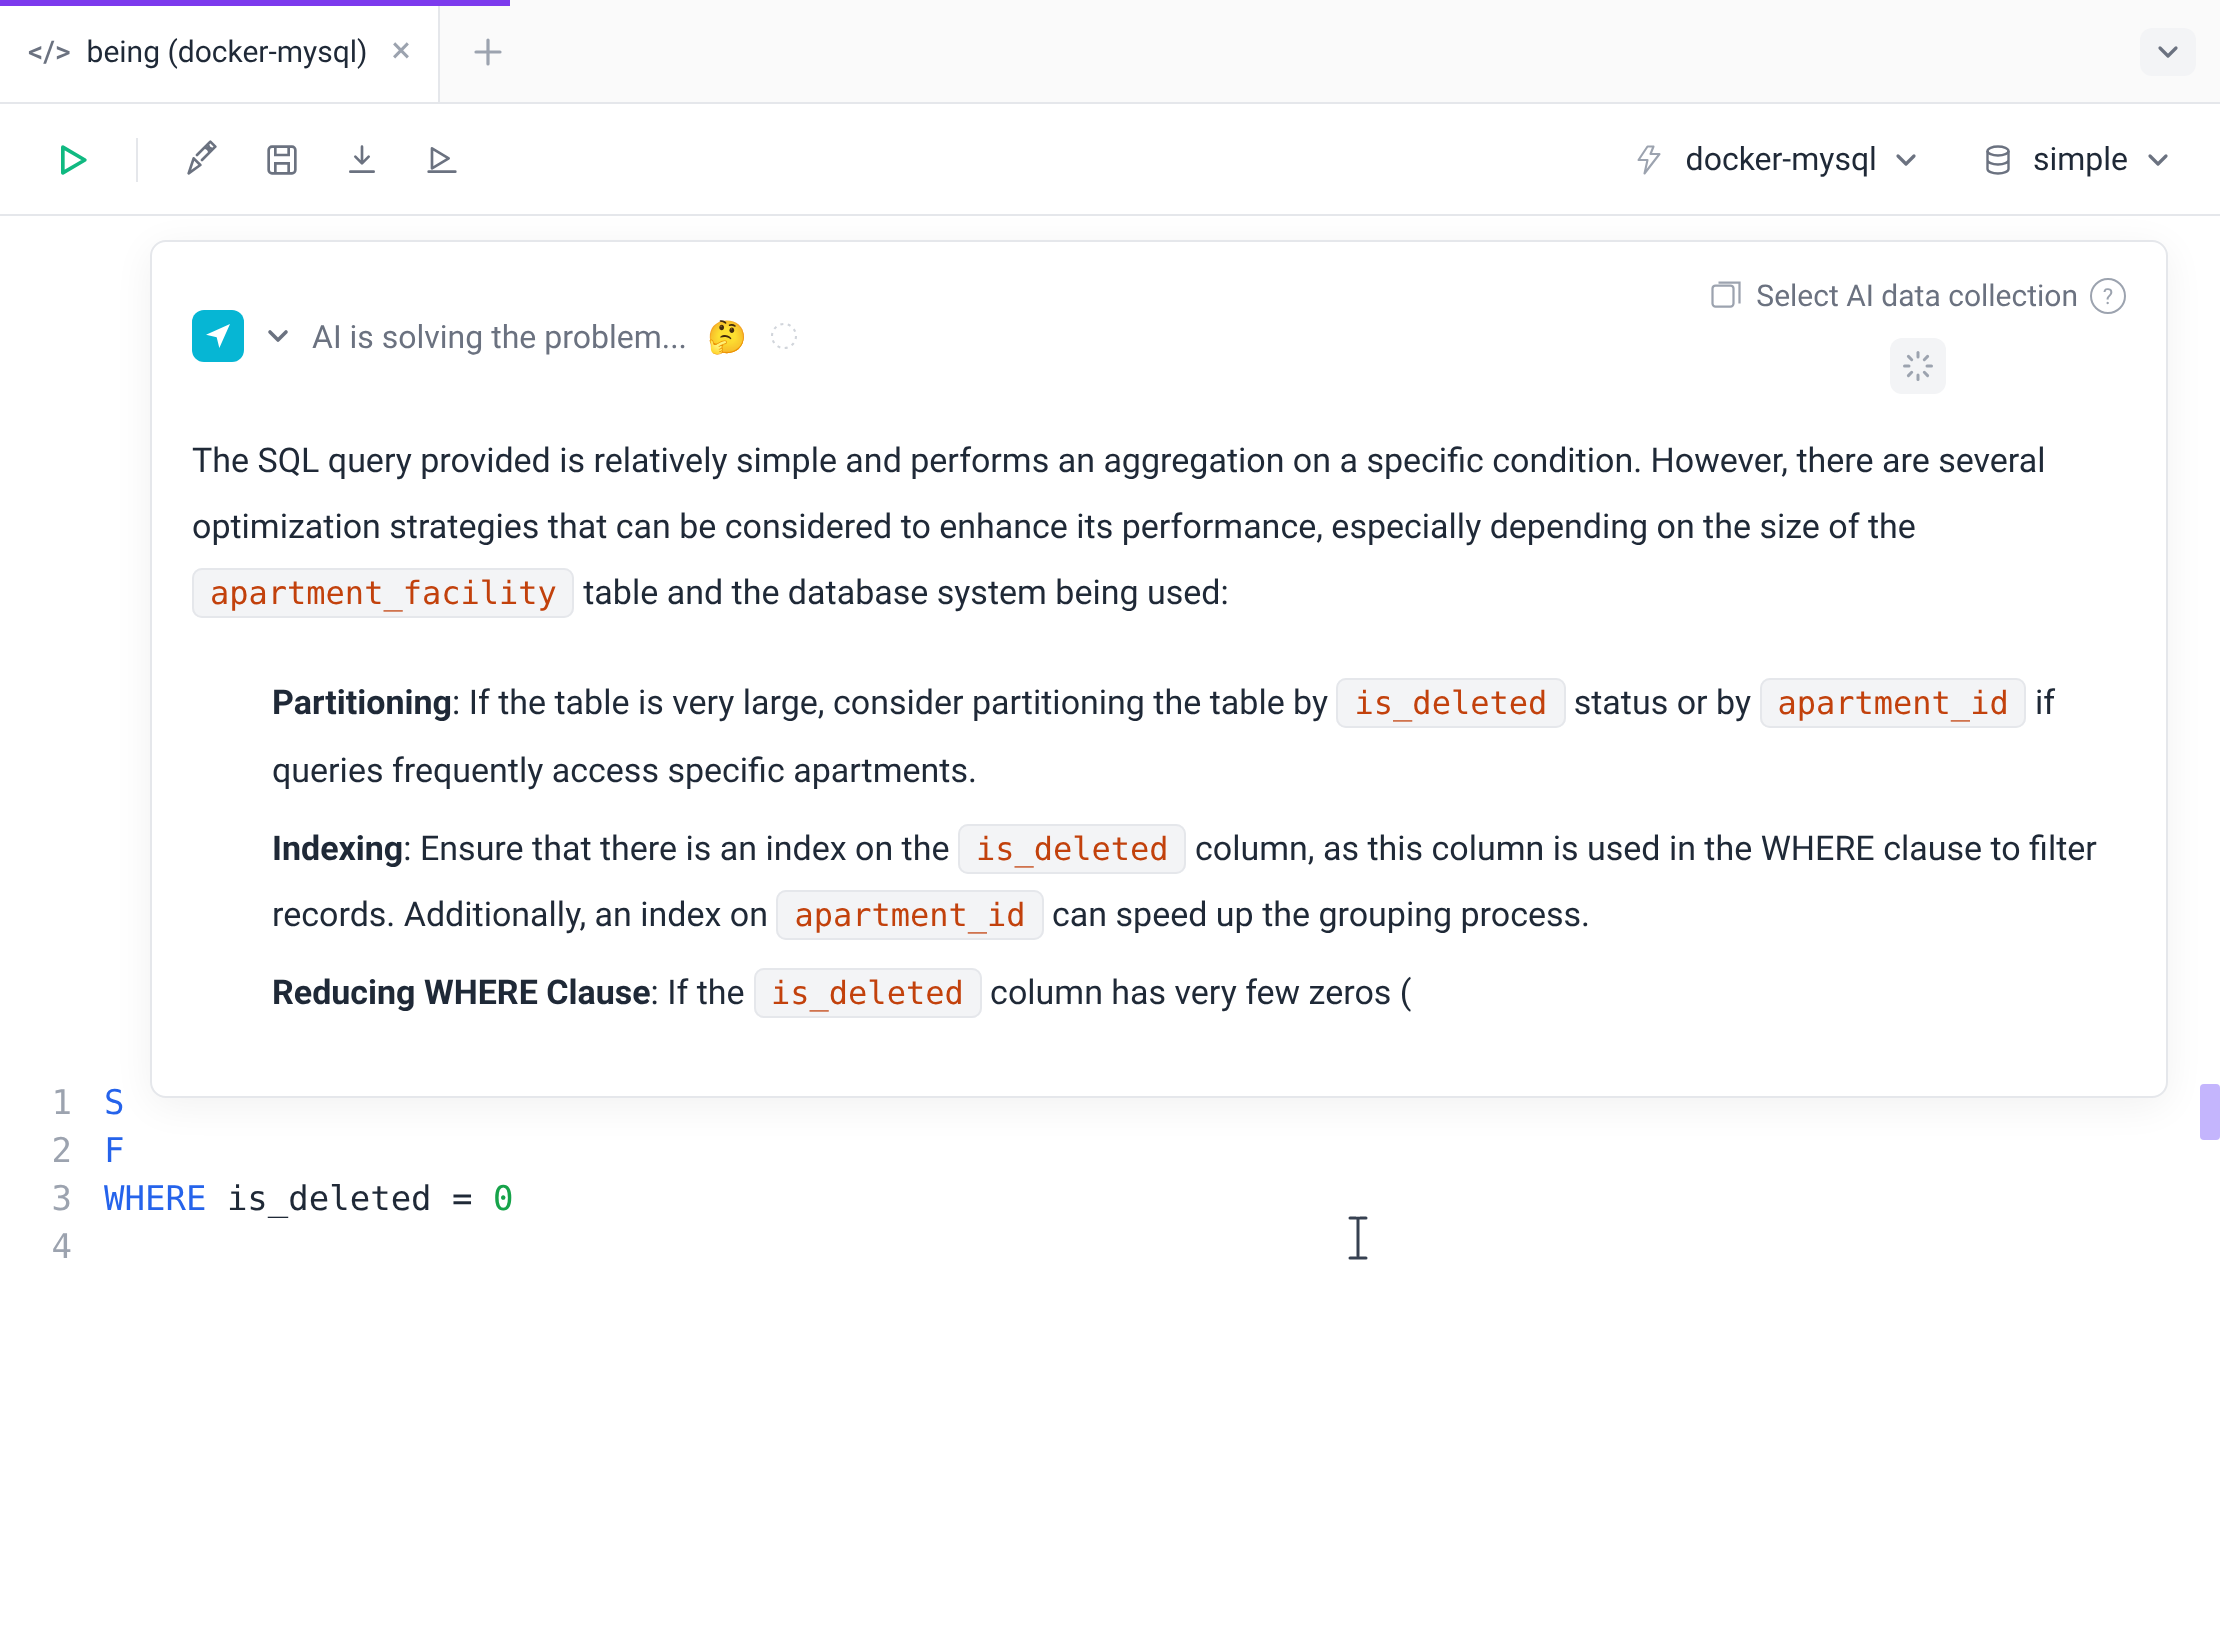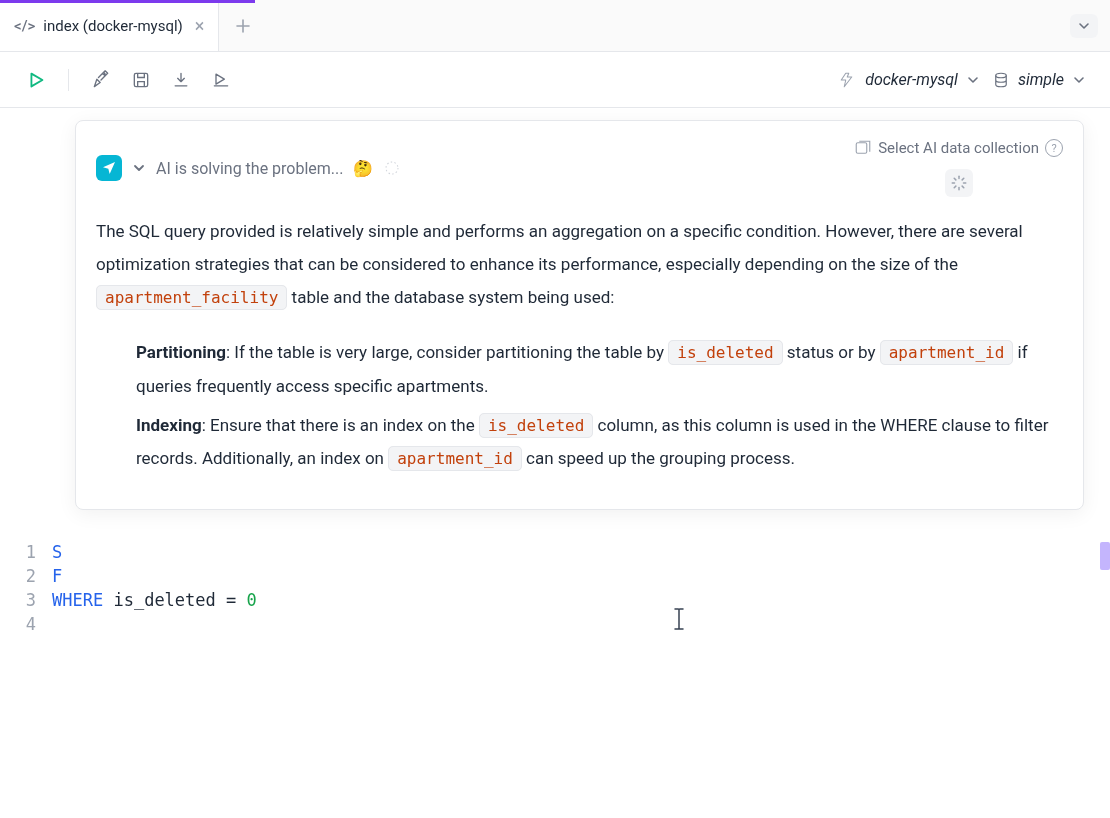--- a/index.html
+++ b/index.html
@@ -107,22 +107,21 @@
   .tb-btn.run svg { color: #10b981; }
   .tb-divider {
     width: 1px; height: 22px;
     background: var(--border);
     margin: 0 8px;
   }
   .tb-right {
     margin-left: auto;
     display: flex;
     align-items: flex-end;
-    gap: 12px;
-    font-style: italic;
+    gap: 30px;
   }
   .pill {
     display: flex;
     align-items: center;
     gap: 8px;
     color: var(--text);
     font-size: 16px;
     cursor: pointer;
   }
   .pill .chev-down { color: #6b7280; }
@@ -260,21 +259,21 @@
   }
 
   svg { display: block; }
 </style>
 </head>
 <body>
 
 <div class="tabbar">
   <div class="tab">
     <span class="sql-icon">&lt;/&gt;</span>
-    <span>index (docker-mysql)</span>
+    <span>being (docker-mysql)</span>
     <span class="close-x">×</span>
   </div>
   <div class="tab-add">
     <svg width="16" height="16" viewBox="0 0 16 16">
         <path d="M8 2v12M2 8h12" stroke="currentColor" stroke-width="1.6" stroke-linecap="round"></path>
       </svg>
   </div>
   <div class="tab-menu">
     <div class="chev">
       <svg width="14" height="14" viewBox="0 0 14 14">
@@ -386,20 +385,23 @@
         <code class="inline">apartment_facility</code>
         <span> table and the database system being used:</span>
       </p>
       <div class="ai-list">
         <div class="item">
           <strong>Partitioning</strong><span>: If the table is very large, consider partitioning the table by </span><code class="inline">is_deleted</code><span> status or by </span><code class="inline">apartment_id</code><span> if queries frequently access specific apartments.</span>
         </div>
         <div class="item">
           <strong>Indexing</strong><span>: Ensure that there is an index on the </span><code class="inline">is_deleted</code><span> column, as this column is used in the WHERE clause to filter records. Additionally, an index on </span><code class="inline">apartment_id</code><span> can speed up the grouping process.</span>
         </div>
+        <div class="item">
+          <strong>Reducing WHERE Clause</strong><span>: If the </span><code class="inline">is_deleted</code><span> column has very few zeros (</span>
+        </div>
       </div>
     </div>
   </div>
 
   <div class="code-editor">
     <div class="gutter">
         <div>1</div>
         <div>2</div>
         <div>3</div>
         <div>4</div>

